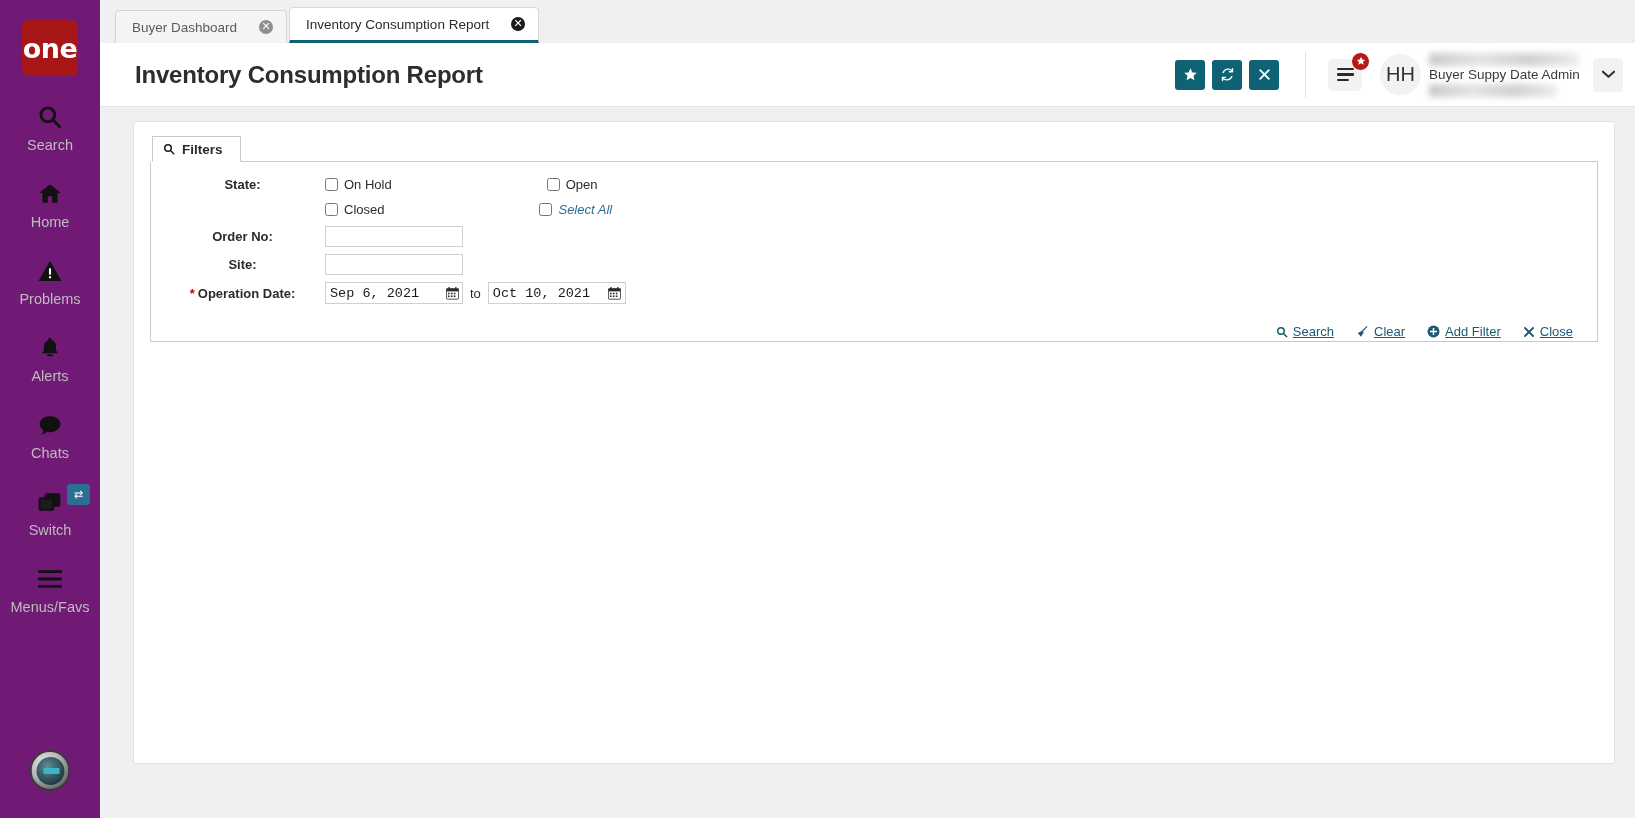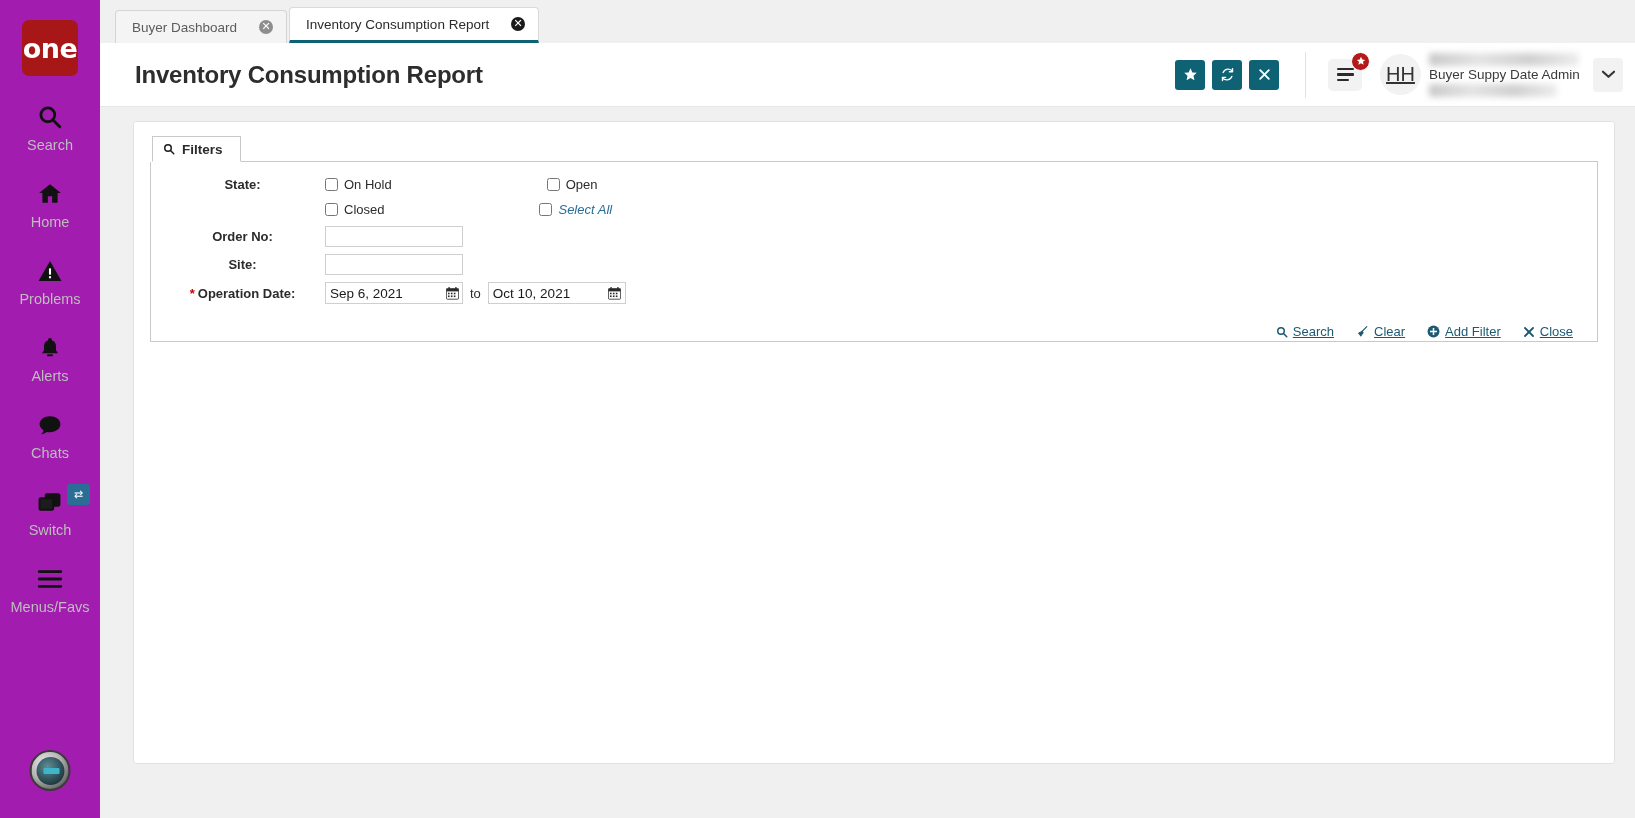--- a/index.html
+++ b/index.html
@@ -8,21 +8,21 @@
     width: 1635px; height: 818px;
     overflow: hidden;
     font-family: "Liberation Sans", sans-serif;
     background: #f0f0f0;
   }
   .app { display: flex; width: 1635px; height: 818px; }
 
   
   .sidebar {
     width: 100px;
-    background: #a21caf;
+    background: #701a75;
     flex: 0 0 100px;
     position: relative;
     display: flex;
     flex-direction: column;
     align-items: center;
   }
   .logo {
     width: 56px; height: 56px;
     background: #a81717;
     border-radius: 7px;
@@ -211,21 +211,20 @@
   }
   .avatar-circle {
     width: 41px; height: 41px;
     border-radius: 50%;
     background: #f2f2f2;
     color: #333;
     font-size: 20px;
     display: flex; align-items: center; justify-content: center;
     margin-left: 18px;
     cursor: pointer;
-    text-decoration: underline;
   }
   .user-block {
     margin-left: 8px;
     width: 152px;
     position: relative;
     height: 44px;
     display: flex; align-items: center;
     cursor: pointer;
   }
   .blur-bar {
@@ -342,21 +341,21 @@
     background: #fff;
   }
   .datewrap input {
     border: none;
     outline: none;
     flex: 1;
     min-width: 0;
     font-size: 13.5px;
     padding: 0 4px;
     color: #1a1a1a;
-    font-family: Liberation Sans, sans-serif;
+    font-family: Liberation Mono, monospace;
   }
   .cal-ico {
     width: 20px;
     display: flex; align-items: center; justify-content: center;
     cursor: pointer;
     color: #333;
   }
   .to-text { margin: 0 7px; font-size: 13px; color: #2b2b2b; }
 
   .actions {

